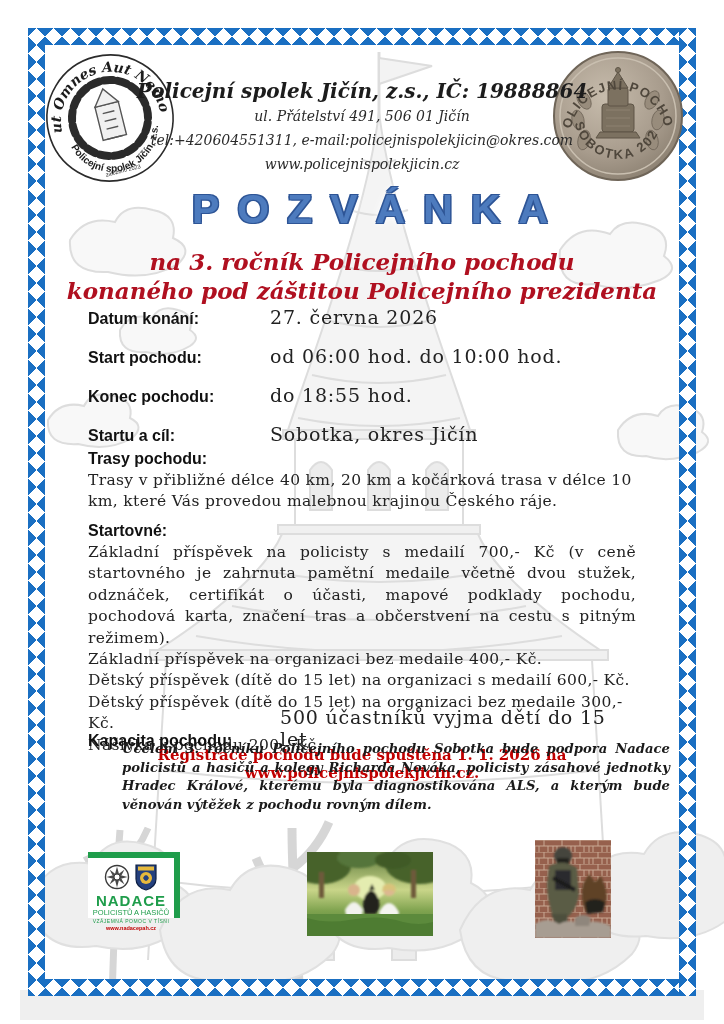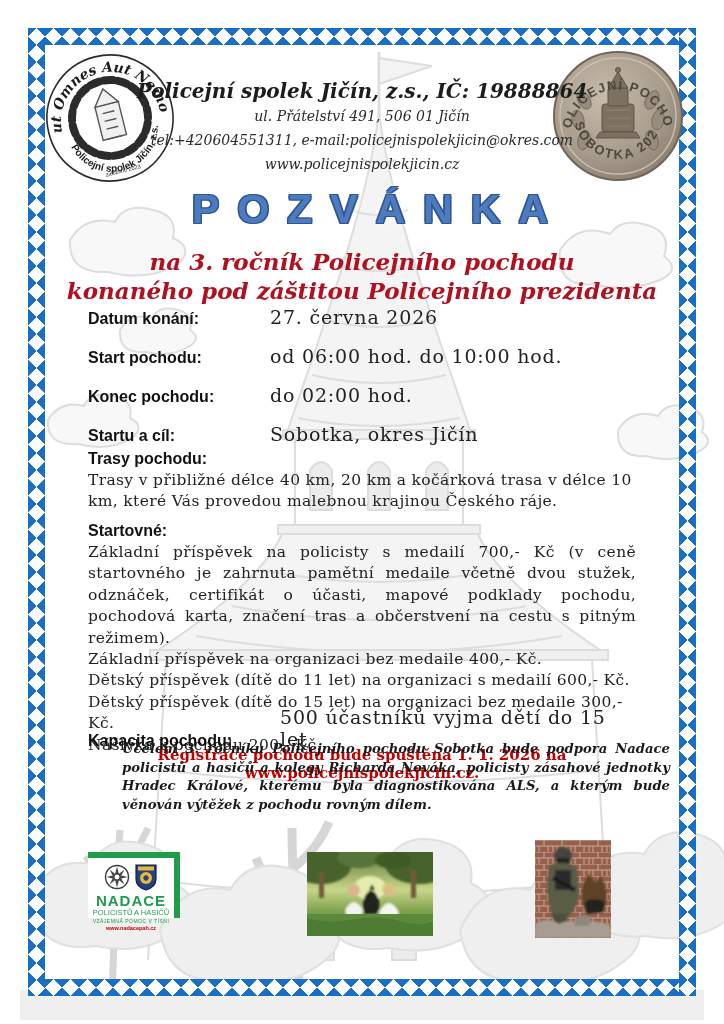--- a/index.html
+++ b/index.html
@@ -220,38 +220,38 @@
     <div class="detail-row">
       <div class="detail-label">Datum konání:</div>
       <div class="detail-value">27. června 2026</div>
     </div>
     <div class="detail-row">
       <div class="detail-label">Start pochodu:</div>
       <div class="detail-value">od 06:00 hod. do 10:00 hod.</div>
     </div>
     <div class="detail-row">
       <div class="detail-label">Konec pochodu:</div>
-      <div class="detail-value">do 02:00 hod.</div>
+      <div class="detail-value">do 18:55 hod.</div>
     </div>
     <div class="detail-row">
       <div class="detail-label">Startu a cíl:</div>
       <div class="detail-value">Sobotka, okres Jičín</div>
     </div>
   </div>
 
   <div class="abs trasy">
     <div class="sec-heading">Trasy pochodu:</div>
     <div class="body-text">Trasy v přibližné délce 40 km, 20 km a kočárková trasa v délce 10 km, které Vás provedou malebnou krajinou Českého ráje.</div>
   </div>
 
   <div class="abs startovne">
     <div class="sec-heading">Startovné:</div>
     <div class="body-text justified">Základní příspěvek na policisty s medailí 700,- Kč (v ceně startovného je zahrnuta pamětní medaile včetně dvou stužek, odznáček, certifikát o účasti, mapové podklady pochodu, pochodová karta, značení tras a občerstvení na cestu s pitným režimem).</div>
     <div class="body-text">Základní příspěvek na organizaci bez medaile 400,- Kč.</div>
-    <div class="body-text">Dětský příspěvek (dítě do 11 let) na organizaci s medailí 600,- Kč.</div>
+    <div class="body-text">Dětský příspěvek (dítě do 15 let) na organizaci s medailí 600,- Kč.</div>
     <div class="body-text">Dětský příspěvek (dítě do 15 let) na organizaci bez medaile 300,- Kč.</div>
     <div class="body-text">Nášivka k pochodu 200,- Kč.</div>
   </div>
 
   <div class="abs kapacita">
     <div class="detail-row">
       <div class="detail-label" style="flex-basis:192px">Kapacita pochodu:</div>
       <div class="detail-value">500 účastníků vyjma dětí do 15 let</div>
     </div>
   </div>

